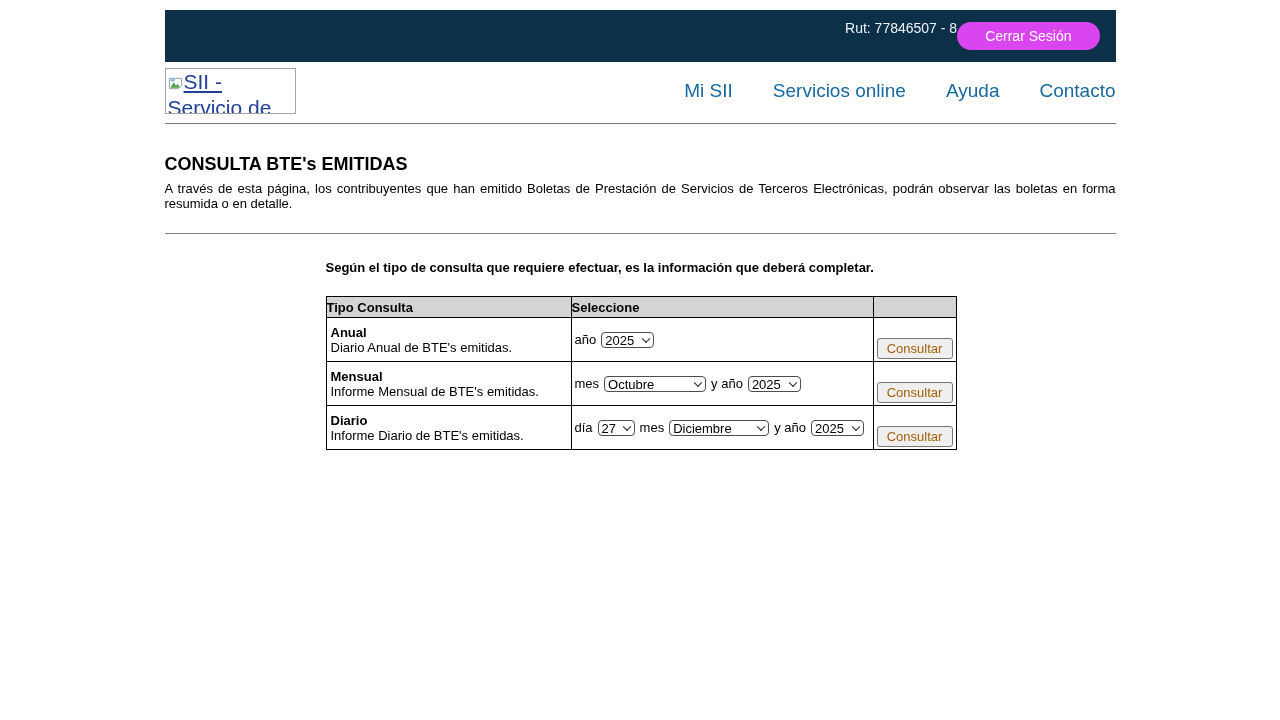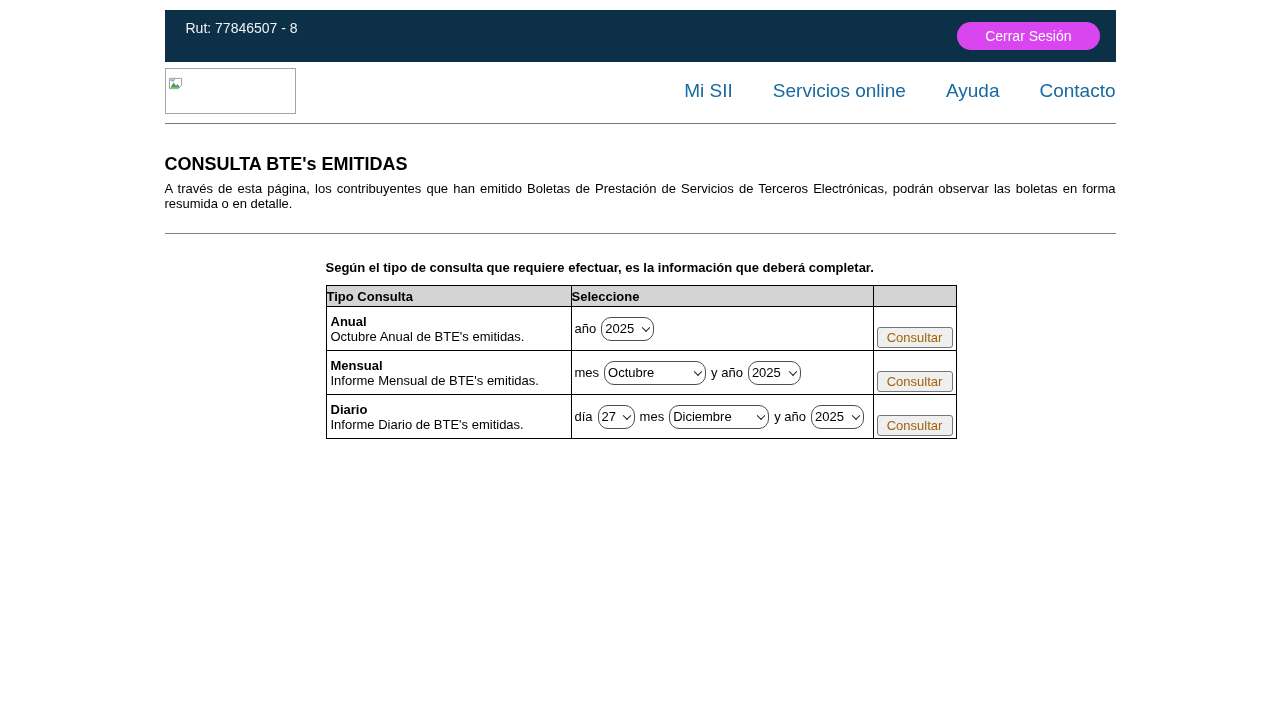--- a/index.html
+++ b/index.html
@@ -6,21 +6,21 @@
   html, body { background: #ffffff; font-family: "Liberation Sans", "DejaVu Sans", sans-serif; color: #000; }
   body { width: 1280px; height: 720px; overflow: hidden; }
 
   .page { width: 951px; margin: 10px auto 0 auto; }
 
   
   .topbar {
     height: 52px;
     background: #0d3049;
     display: flex;
-    justify-content: space-between;
+    justify-content: flex-end;
     align-items: center;
   }
   .rut {
     align-self: flex-start;
     margin: 10px 0 0 21px;
     color: #eef3f7;
     font-size: 14px;
   }
   .logout {
     margin-right: 16px;
@@ -64,21 +64,21 @@
     font-size: 19px;
     cursor: pointer;
   }
 
   
   .page-title { margin: 30px 0 6px 0; font-size: 18px; font-weight: bold; letter-spacing: 0; }
   .desc { font-size: 13px; line-height: 15px; text-align: justify; }
   hr.divider { border: none; border-top: 1px solid #808080; margin: 22px 0 0 0; }
 
   .consult-block { margin: 26px 0 0 161px; width: 630px; }
-  .instruction { font-size: 13px; font-weight: bold; line-height: 15px; text-align: justify; margin-bottom: 10px; }
+  .instruction { font-size: 13px; font-weight: bold; line-height: 15px; text-align: justify; margin-bottom: 21px; }
 
   table.consult-table { border-collapse: collapse; width: 630px; table-layout: fixed; }
   .consult-table th, .consult-table td { border: 1px solid #000000; font-size: 13px; }
   .consult-table th {
     background: #d4d4d4;
     height: 21px;
     font-weight: bold;
     text-align: left;
   }
   .col1 { width: 245px; }
@@ -93,22 +93,22 @@
   .ctl-label { white-space: nowrap; }
   td.c3 { text-align: center; vertical-align: bottom; padding: 0 2px 2px 2px; }
 
   
   .selwrap { position: relative; display: inline-block; }
   select {
     -webkit-appearance: none;
     appearance: none;
     background: #ffffff;
     border: 1px solid #4d4d4d;
-    border-radius: 10px;
-    height: 24px;
+    border-radius: 4px;
+    height: 16px;
     font-size: 13px;
     font-family: inherit;
     color: #000;
     padding: 0 14px 0 3px;
     cursor: pointer;
   }
   .selwrap::after {
     content: "";
     position: absolute;
     right: 5px;
@@ -149,21 +149,21 @@
   </div>
 
   <div class="header">
     <a class="logo">
       <span class="broken-icon">
         <svg width="15" height="15" viewBox="0 0 16 16">
           <path d="M1.5 2.5 H14.5 V10 L11 13.5 H1.5 Z" fill="#ffffff" stroke="#8f9aa3" stroke-width="1"></path>
           <path d="M2.5 12.5 L6 7 L8.5 10.5 L10.2 8.6 L12 11 L12 12.5 Z" fill="#4d9e4d"></path>
           <path d="M2.5 3.5 H8 L5.5 6 L2.5 5 Z" fill="#7fb2d9"></path>
         </svg>
-      </span>
+      </span><span class="logo-alt">SII - Servicio de</span>
     </a>
     <nav class="nav">
       <a>Mi SII</a>
       <a>Servicios online</a>
       <a>Ayuda</a>
       <a>Contacto</a>
     </nav>
   </div>
 
   <div class="content">
@@ -179,21 +179,21 @@
           <tr>
             <th class="col1">Tipo Consulta</th>
             <th class="col2">Seleccione</th>
             <th class="col3"></th>
           </tr>
         </thead>
         <tbody>
           <tr>
             <td class="c1">
               <span class="rowtype">Anual</span>
-              <span class="rowdesc">Octubre Anual de BTE's emitidas.</span>
+              <span class="rowdesc">Diario Anual de BTE's emitidas.</span>
             </td>
             <td class="c2">
               <span class="controls">
                 <span class="ctl-label">año</span>
                 <span class="selwrap">
                   <select class="w-year">
                     <option>2025</option>
                   </select>
                 </span>
               </span>

